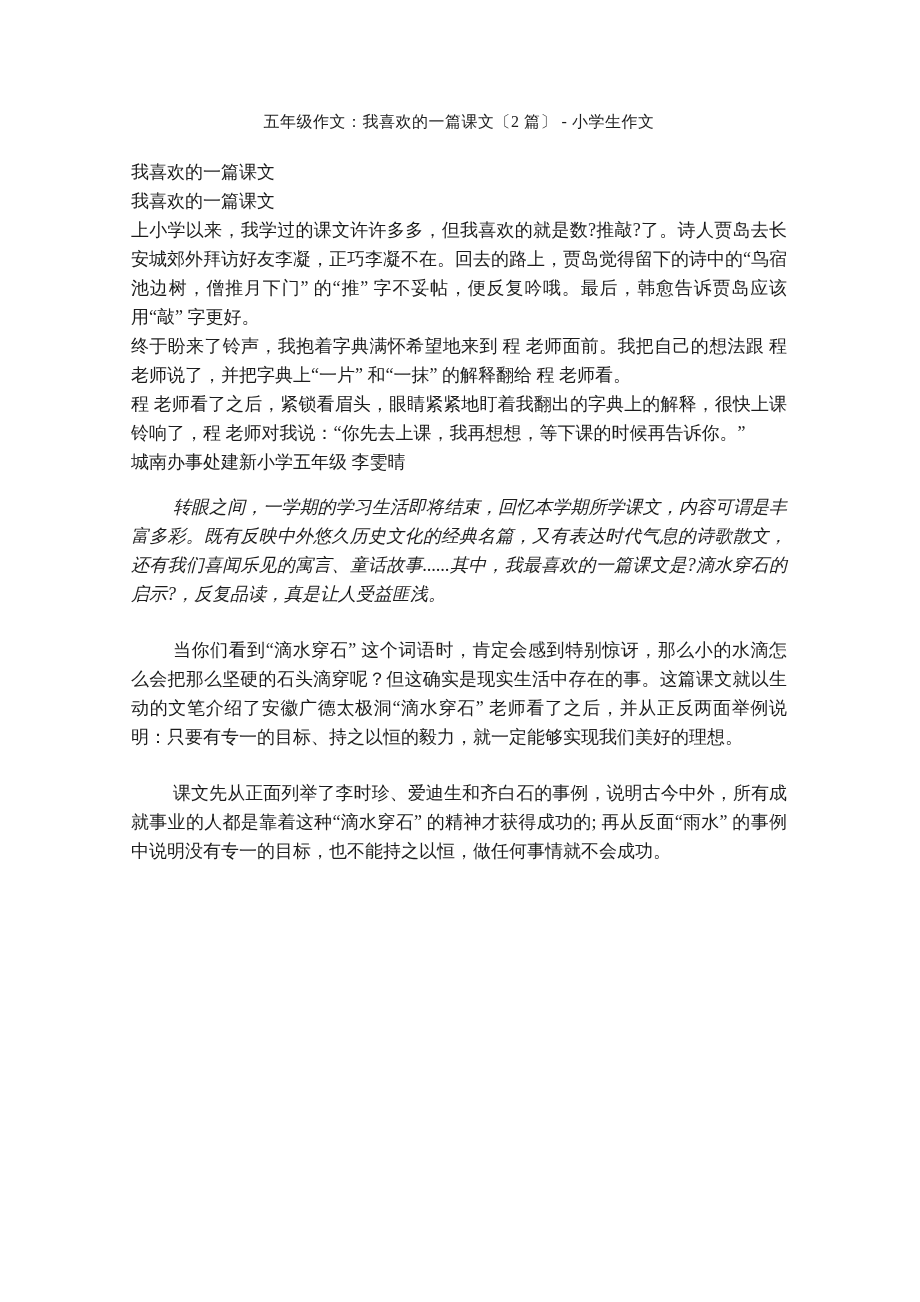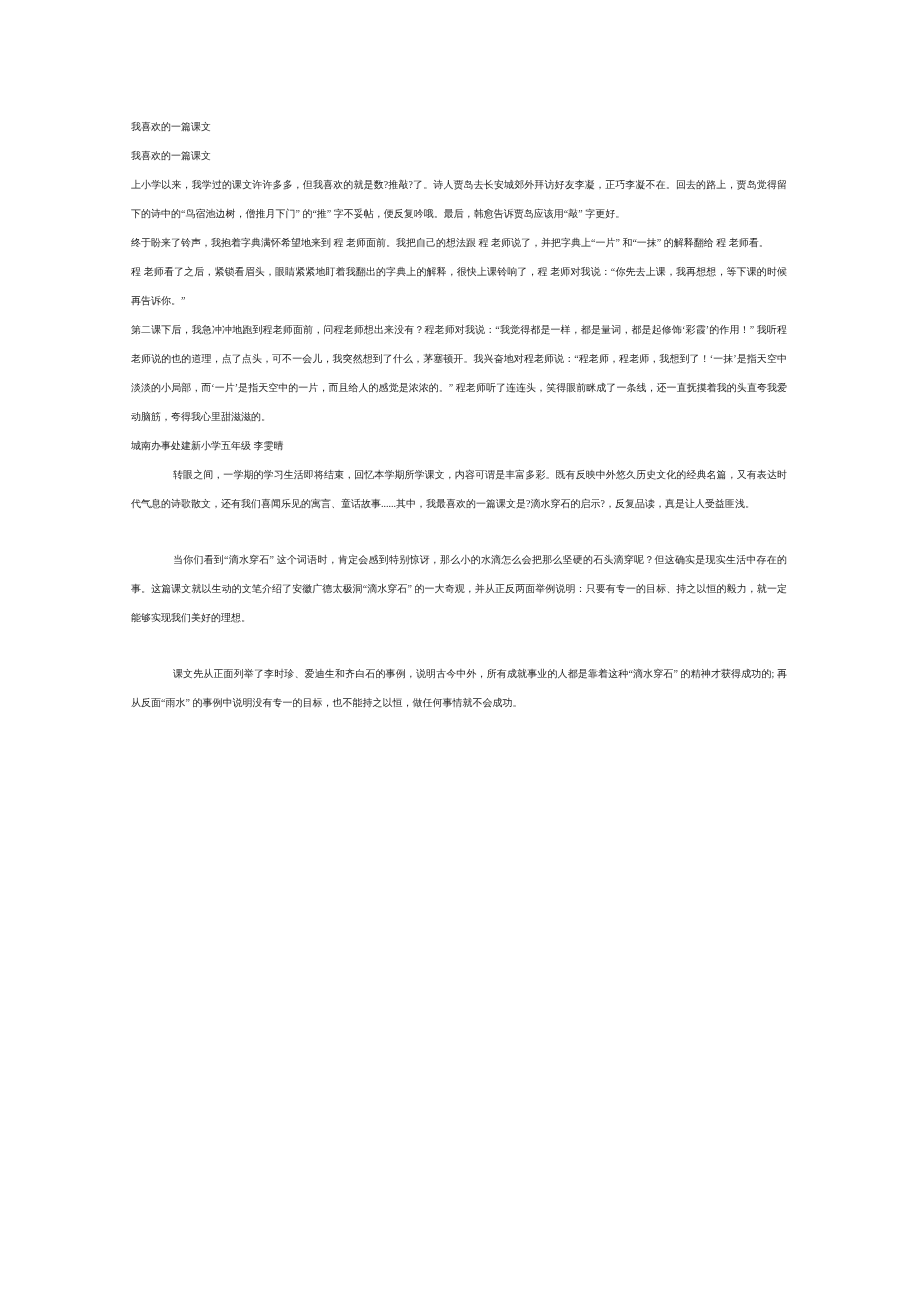--- a/index.html
+++ b/index.html
@@ -25,47 +25,48 @@
   .doc-title {
     margin: 0 0 26px 0;
     font-size: 16px;
     font-weight: normal;
     line-height: 20px;
     text-align: center;
     letter-spacing: 0.5px;
   }
   p.para {
     margin: 0;
-    font-size: 10px;
+    font-size: 18px;
     line-height: 29px;
     text-align: justify;
     text-justify: inter-ideograph;
     word-break: break-all;
     overflow-wrap: break-word;
   }
   p.para.indent {
     text-indent: 42px;
   }
   p.para.gap-sm {
-    margin-top: 0;
+    margin-top: 16px;
+    font-style: italic;
   }
   p.para.gap-md {
     margin-top: 27px;
   }
 </style>
 </head>
 <body>
 
 <div class="page">
   <div class="doc">
+    <h1 class="doc-title">五年级作文：我喜欢的一篇课文〔2 篇〕 - 小学生作文</h1>
 
     <p class="para">我喜欢的一篇课文</p>
     <p class="para">我喜欢的一篇课文</p>
     <p class="para">上小学以来，我学过的课文许许多多，但我喜欢的就是数?推敲?了。诗人贾岛去长安城郊外拜访好友李凝，正巧李凝不在。回去的路上，贾岛觉得留下的诗中的“鸟宿池边树，僧推月下门” 的“推” 字不妥帖，便反复吟哦。最后，韩愈告诉贾岛应该用“敲” 字更好。</p>
     <p class="para">终于盼来了铃声，我抱着字典满怀希望地来到 程 老师面前。我把自己的想法跟 程 老师说了，并把字典上“一片” 和“一抹” 的解释翻给 程 老师看。</p>
     <p class="para">程 老师看了之后，紧锁看眉头，眼睛紧紧地盯着我翻出的字典上的解释，很快上课铃响了，程 老师对我说：“你先去上课，我再想想，等下课的时候再告诉你。”</p>
-    <p class="para">第二课下后，我急冲冲地跑到程老师面前，问程老师想出来没有？程老师对我说：“我觉得都是一样，都是量词，都是起修饰‘彩霞’的作用！” 我听程老师说的也的道理，点了点头，可不一会儿，我突然想到了什么，茅塞顿开。我兴奋地对程老师说：“程老师，程老师，我想到了！‘一抹’是指天空中淡淡的小局部，而‘一片’是指天空中的一片，而且给人的感觉是浓浓的。” 程老师听了连连头，笑得眼前眯成了一条线，还一直抚摸着我的头直夸我爱动脑筋，夸得我心里甜滋滋的。</p>
     <p class="para">城南办事处建新小学五年级  李雯晴</p>
     <p class="para indent gap-sm">转眼之间，一学期的学习生活即将结束，回忆本学期所学课文，内容可谓是丰富多彩。既有反映中外悠久历史文化的经典名篇，又有表达时代气息的诗歌散文，还有我们喜闻乐见的寓言、童话故事......其中，我最喜欢的一篇课文是?滴水穿石的启示?，反复品读，真是让人受益匪浅。</p>
-    <p class="para indent gap-md">当你们看到“滴水穿石” 这个词语时，肯定会感到特别惊讶，那么小的水滴怎么会把那么坚硬的石头滴穿呢？但这确实是现实生活中存在的事。这篇课文就以生动的文笔介绍了安徽广德太极洞“滴水穿石” 的一大奇观，并从正反两面举例说明：只要有专一的目标、持之以恒的毅力，就一定能够实现我们美好的理想。</p>
+    <p class="para indent gap-md">当你们看到“滴水穿石” 这个词语时，肯定会感到特别惊讶，那么小的水滴怎么会把那么坚硬的石头滴穿呢？但这确实是现实生活中存在的事。这篇课文就以生动的文笔介绍了安徽广德太极洞“滴水穿石” 老师看了之后，并从正反两面举例说明：只要有专一的目标、持之以恒的毅力，就一定能够实现我们美好的理想。</p>
     <p class="para indent gap-md">课文先从正面列举了李时珍、爱迪生和齐白石的事例，说明古今中外，所有成就事业的人都是靠着这种“滴水穿石” 的精神才获得成功的; 再从反面“雨水” 的事例中说明没有专一的目标，也不能持之以恒，做任何事情就不会成功。</p>
   </div>
 </div>
 
 </body></html>

